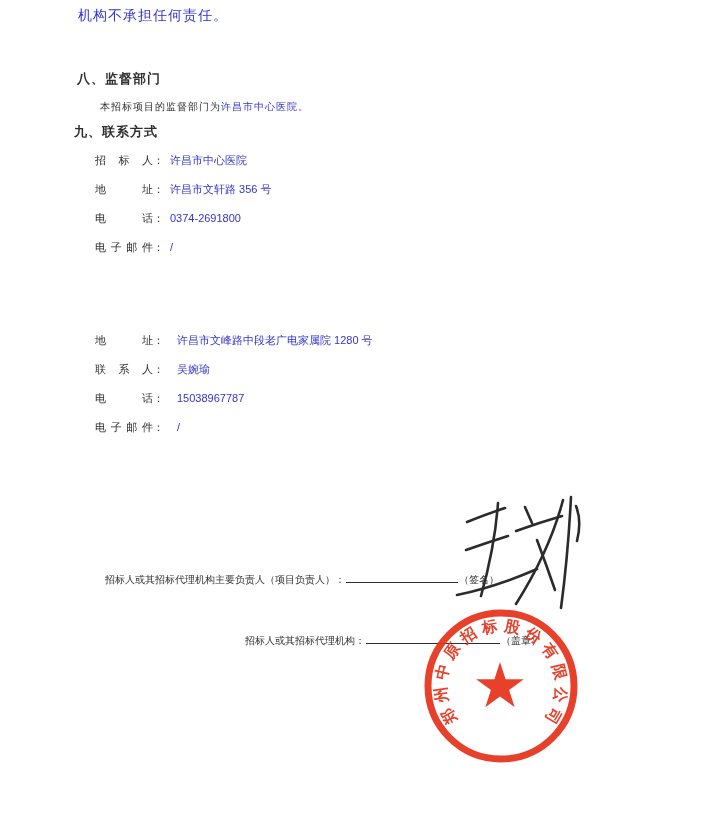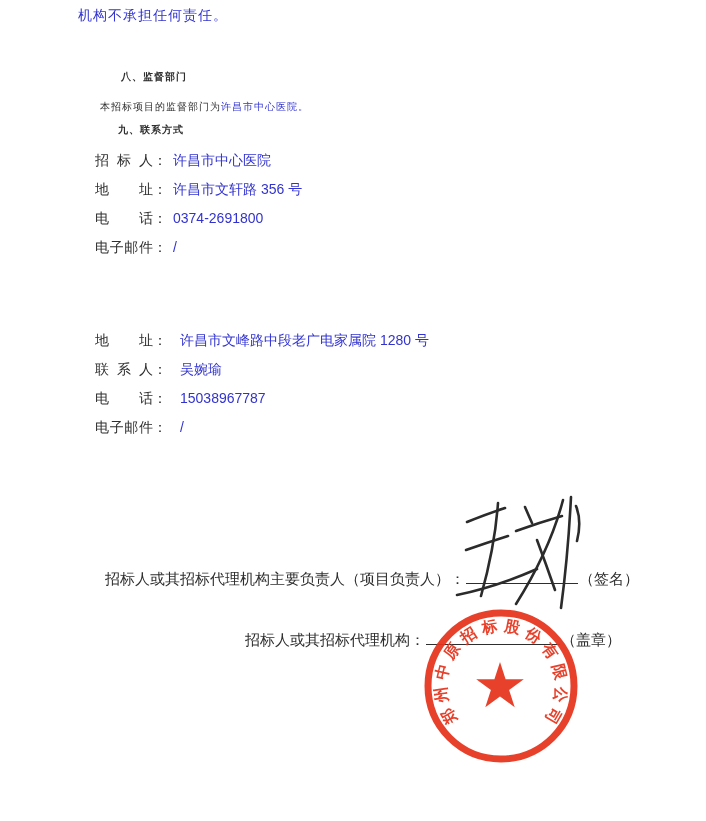--- a/index.html
+++ b/index.html
@@ -6,36 +6,36 @@
   html, body { width: 706px; height: 821px; background: #ffffff; }
   body {
     font-family: "Liberation Sans", sans-serif;
     color: #2e2e2e;
     position: relative;
     overflow: hidden;
   }
   .abs { position: absolute; }
   .blue { color: #3233cf; text-align: center; }
   .note { font-size: 14px; letter-spacing: 1px; }
-  .heading { font-size: 10px; font-weight: bold; letter-spacing: 1px; margin-left: 44px; }
+  .heading { font-size: 13px; font-weight: bold; letter-spacing: 1px; }
   .para { font-size: 10px; letter-spacing: 1px; font-family: Liberation Mono, monospace; }
-  .contact-block { font-size: 14px; }
+  .contact-block { font-size: 11px; }
   .contact-row { height: 29px; line-height: 29px; white-space: nowrap; }
   .lbl {
     display: inline-block;
     width: 58px;
     text-align: justify;
     text-align-last: justify;
     vertical-align: top;
   }
   .lbl.wide { width: 86px; }
   .val { margin-left: 6px; }
   .val.pad { margin-left: 13px; }
   .sign-row, .seal-row {
-    font-size: 15px;
+    font-size: 10px;
     line-height: 17px;
     white-space: nowrap;
   }
   .fill-line {
     display: inline-block;
     height: 13px;
     border-bottom: 1px solid #2e2e2e;
     margin: 0 1px;
     vertical-align: baseline;
   }

